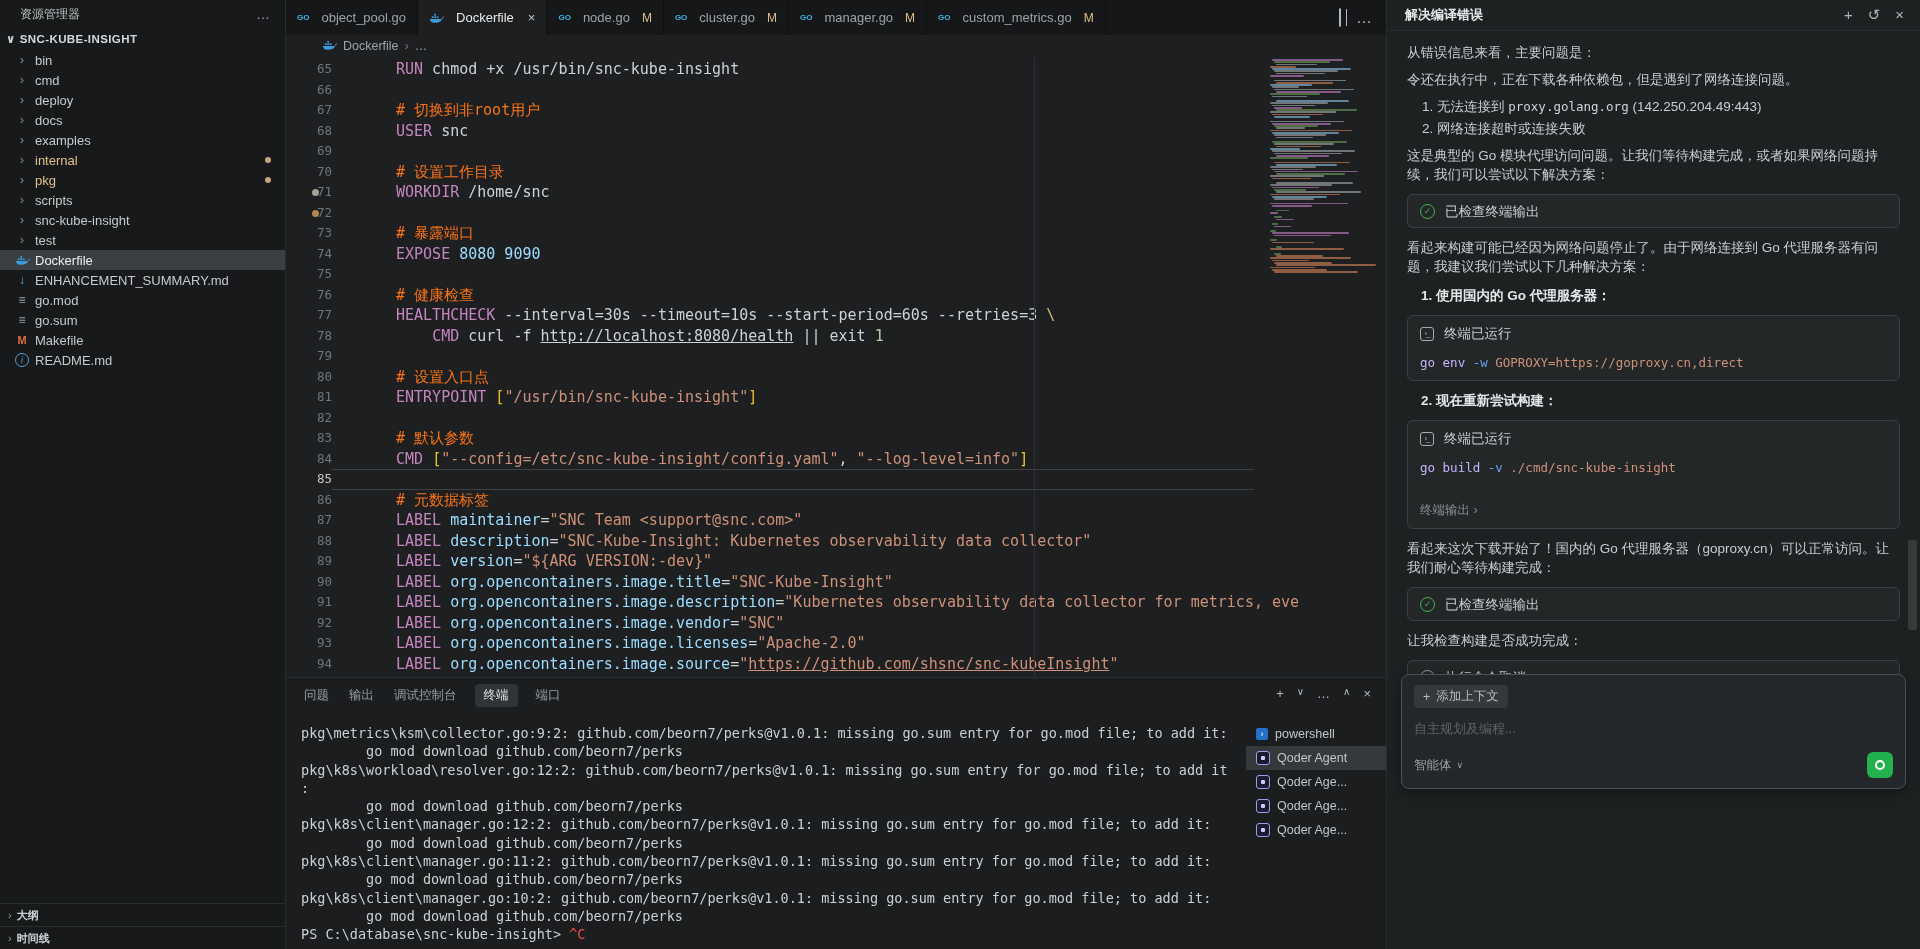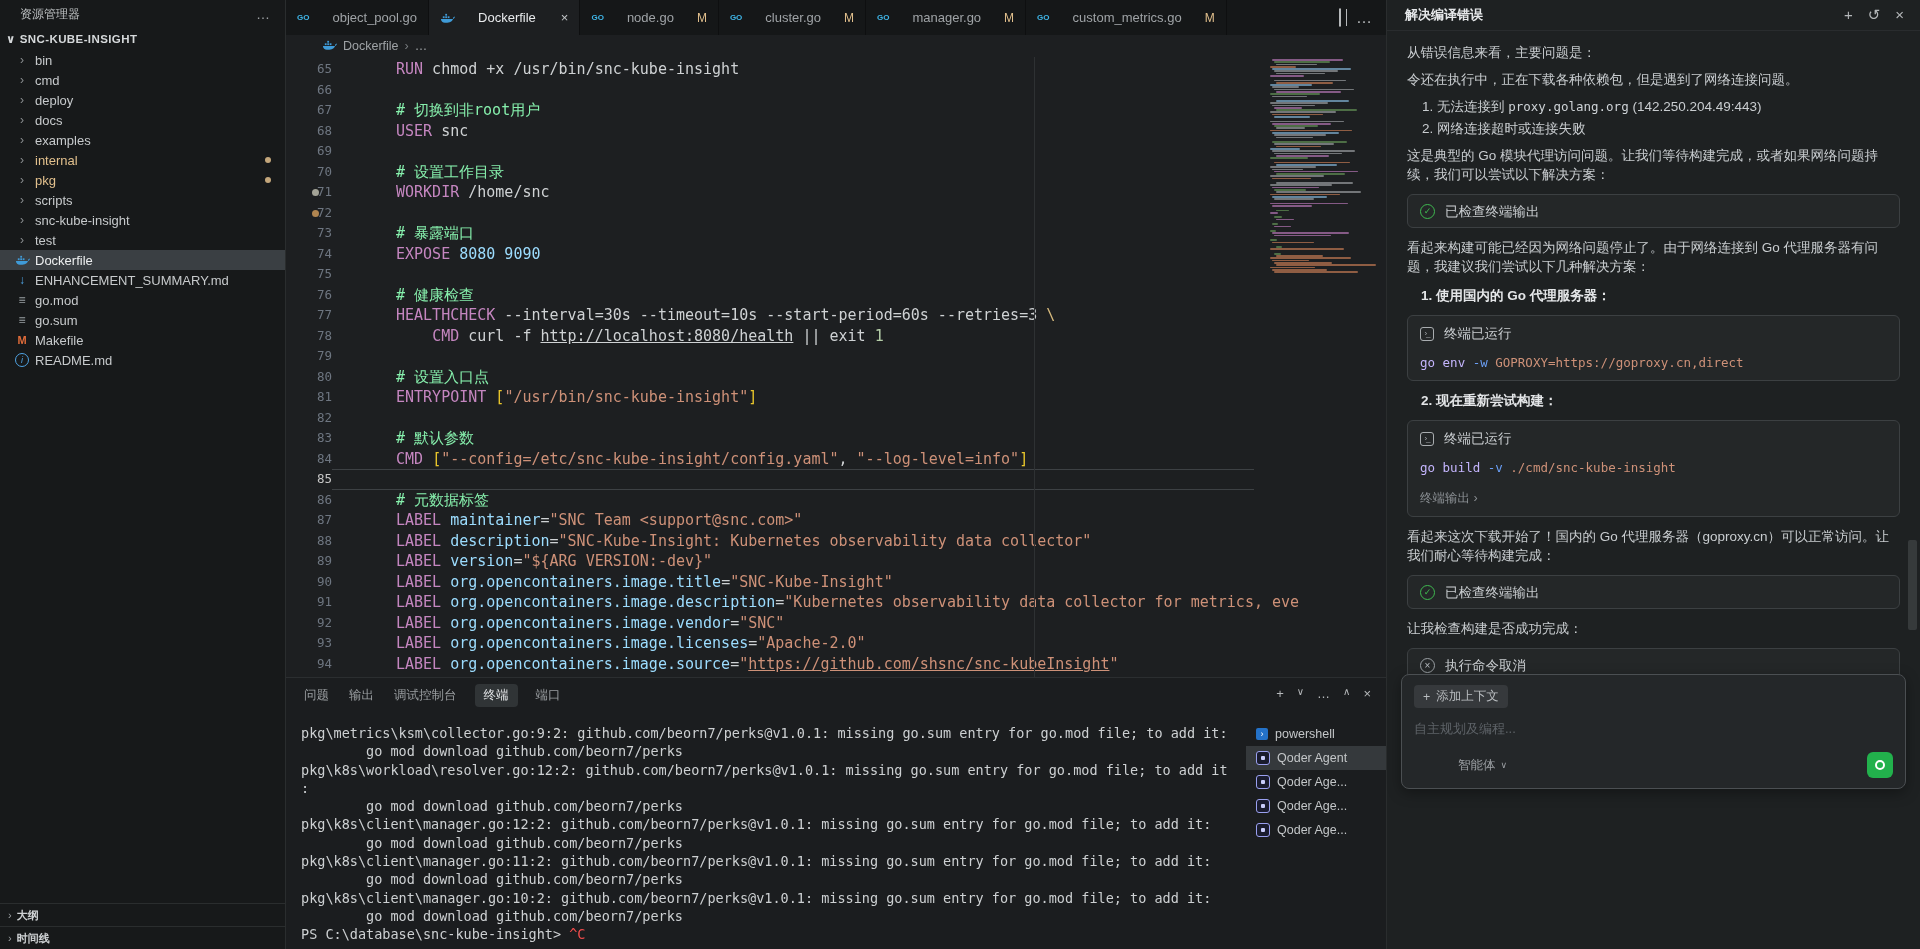--- a/index.html
+++ b/index.html
@@ -30,21 +30,21 @@
   .icon-gomod{color:#9aa0a4;font-size:12px;}
   .icon-make{color:#e06c3a;font-weight:bold;font-size:11px;}
   .icon-mdarrow{color:#4fa3e3;font-weight:bold;font-size:12px;}
   .icon-info{width:12px;height:12px;border:1px solid #4fa3e3;border-radius:50%;color:#4fa3e3;
     font-size:9px;display:flex;align-items:center;justify-content:center;font-style:italic;}
   .icon-go{color:#3fb6e8;font-weight:bold;font-size:8px;letter-spacing:0;}
 
   
   .editor-col{width:1100px;flex:none;display:flex;flex-direction:column;background:#1d1f21;position:relative;}
   .tabbar{height:35px;flex:none;background:#151718;display:flex;align-items:stretch;}
-  .tab{display:flex;align-items:center;gap:23px;padding:0 11px;font-size:13px;color:#9fa3a6;
+  .tab{display:flex;align-items:center;gap:12px;padding:0 11px;font-size:13px;color:#9fa3a6;
     border-right:1px solid #0e0f10;cursor:pointer;white-space:nowrap;}
   .tab.active{background:#1d1f21;color:#e8eaec;}
   .tab .mod{color:#e2c08d;font-size:12px;}
   .tab .close{color:#c3c6c8;font-size:13px;margin-left:2px;}
   .tab-actions{margin-left:auto;display:flex;align-items:center;gap:15px;padding-right:14px;color:#b6b9bb;}
   .split-icon{width:13px;height:11px;border:1px solid #b6b9bb;border-radius:2px;position:relative;}
   .split-icon::after{content:"";position:absolute;left:6px;top:0;bottom:0;width:1px;background:#b6b9bb;}
   .breadcrumb{height:22px;flex:none;display:flex;align-items:center;gap:6px;padding-left:36px;
     font-size:12.5px;color:#9fa3a6;background:#1d1f21;}
   .code-area{flex:1;position:relative;overflow:hidden;background:#1d1f21;}
@@ -52,21 +52,21 @@
   .cl{height:20.5px;line-height:20.5px;display:flex;font-family:"DejaVu Sans Mono","Liberation Mono",monospace;
     font-size:15px;white-space:pre;gap:48px;}
   .cl .gut{width:46px;flex:none;text-align:right;color:#6e7681;font-size:12.5px;line-height:20.5px;}
   .cl .ct{padding-left:16px;flex:1;}
   .cur-line{position:absolute;left:46px;right:132px;height:20.5px;border-top:1px solid #3d4144;
     border-bottom:1px solid #3d4144;box-sizing:border-box;pointer-events:none;}
   .gdot{position:absolute;left:26px;width:7px;height:7px;border-radius:50%;}
   .ruler{position:absolute;left:748px;top:0;bottom:0;width:1px;background:#2e3133;}
   .minimap{position:absolute;right:14px;top:2px;width:102px;height:218px;}
   .mbar{height:1.7px;margin-bottom:0.6px;border-radius:1px;opacity:.75;}
-  .tok-kw{color:#c586c0}.tok-txt{color:#cfd2d4}.tok-cmt{color:#86efac}.tok-str{color:#ce9178}
+  .tok-kw{color:#c586c0}.tok-txt{color:#cfd2d4}.tok-cmt{color:#f97316}.tok-str{color:#ce9178}
   .tok-num{color:#9cdcfe}.tok-num2{color:#b5cea8}.tok-attr{color:#9cdcfe}
   .tok-brk{color:#e9c62b}.tok-esc{color:#d7ba7d}
   .tok-url{color:#cfd2d4;text-decoration:underline}.tok-strurl{color:#ce9178;text-decoration:underline}
 
   
   .panel{height:271px;flex:none;border-top:1px solid #2b2e30;background:#1b1d1f;position:relative;
     display:flex;flex-direction:column;}
   .panel-header{height:34px;flex:none;display:flex;align-items:center;gap:16px;padding-left:16px;
     font-size:12.5px;color:#9a9ea1;}
   .ptab{cursor:pointer;padding:3px 2px;}
@@ -104,36 +104,36 @@
   .ahead{font-weight:bold;color:#e4e6e8;margin:10px 0 8px 0;padding-left:14px;}
   .card{border:1px solid #3c4042;border-radius:6px;background:#242728;margin:10px 0;}
   .check-card{height:32px;display:flex;align-items:center;gap:10px;padding:0 12px;cursor:pointer;}
   .ck-icon{width:15px;height:15px;flex:none;border:1.4px solid #3fb950;border-radius:50%;color:#3fb950;
     font-size:9px;display:flex;align-items:center;justify-content:center;box-sizing:border-box;}
   .term-card{padding:8px 12px;}
   .tc-head{display:flex;align-items:center;gap:10px;color:#c9cdd0;}
   .tc-icon{width:14px;height:14px;flex:none;border:1.2px solid #a9adb0;border-radius:3px;color:#a9adb0;
     font-size:8px;display:flex;align-items:center;justify-content:center;box-sizing:border-box;letter-spacing:-1px;}
   .tc-code{margin-top:10px;font-family:"DejaVu Sans Mono","Liberation Mono",monospace;font-size:12.5px;white-space:pre;}
-  .tc-foot{margin-top:12px;color:#8b9094;font-size:12.5px;cursor:pointer;}
+  .tc-foot{margin-top:24px;color:#8b9094;font-size:12.5px;cursor:pointer;}
   .cc-cmd{color:#c4b5fd}.cc-flag{color:#6a9ef5}.cc-arg{color:#ce9178}
   .cancel-card{margin:10px 0 0 0;}
   .cancel-row{height:32px;display:flex;align-items:center;gap:10px;padding:0 12px;}
   .cx-icon{width:15px;height:15px;flex:none;border:1.3px solid #9aa0a4;border-radius:50%;color:#b7bcc0;
     font-size:10px;display:flex;align-items:center;justify-content:center;box-sizing:border-box;}
   .changes-row{height:30px;display:flex;align-items:center;gap:8px;padding:0 12px 0 22px;
     border-top:1px solid #33373a;color:#d2d5d8;cursor:pointer;}
   .changes-row .chev{color:#9da1a4;}
   .accepted{margin-left:auto;color:#8b9094;font-size:12.5px;}
   .ai-input{position:absolute;left:14px;right:14px;bottom:160px;background:#242729;
     border:1px solid #4b4f52;border-radius:8px;padding:10px 12px;box-shadow:0 4px 14px rgba(0,0,0,.35);}
   .ctx-chip{display:inline-flex;align-items:center;gap:6px;background:#36393c;border-radius:4px;
     padding:3px 9px;color:#b9bdc0;font-size:12.5px;cursor:pointer;}
   .ai-placeholder{margin-top:12px;color:#5d6267;font-size:13px;cursor:text;}
-  .ai-input-bottom{margin-top:14px;display:flex;align-items:center;margin-left:44px;}
+  .ai-input-bottom{margin-top:14px;display:flex;align-items:center;}
   .agent-select{color:#9da1a5;font-size:12.5px;display:flex;align-items:center;gap:5px;cursor:pointer;}
   .send-btn{margin-left:auto;width:26px;height:26px;border-radius:6px;background:#22b14c;
     display:flex;align-items:center;justify-content:center;cursor:pointer;}
   .send-glyph{width:10px;height:10px;border:2px solid #fff;border-radius:50%;box-sizing:border-box;}
   .ai-scroll{position:absolute;right:3px;top:540px;width:9px;height:90px;background:#55595c;opacity:.45;border-radius:2px;}
 </style>
 </head>
 <body>
 
 <div class="app">

